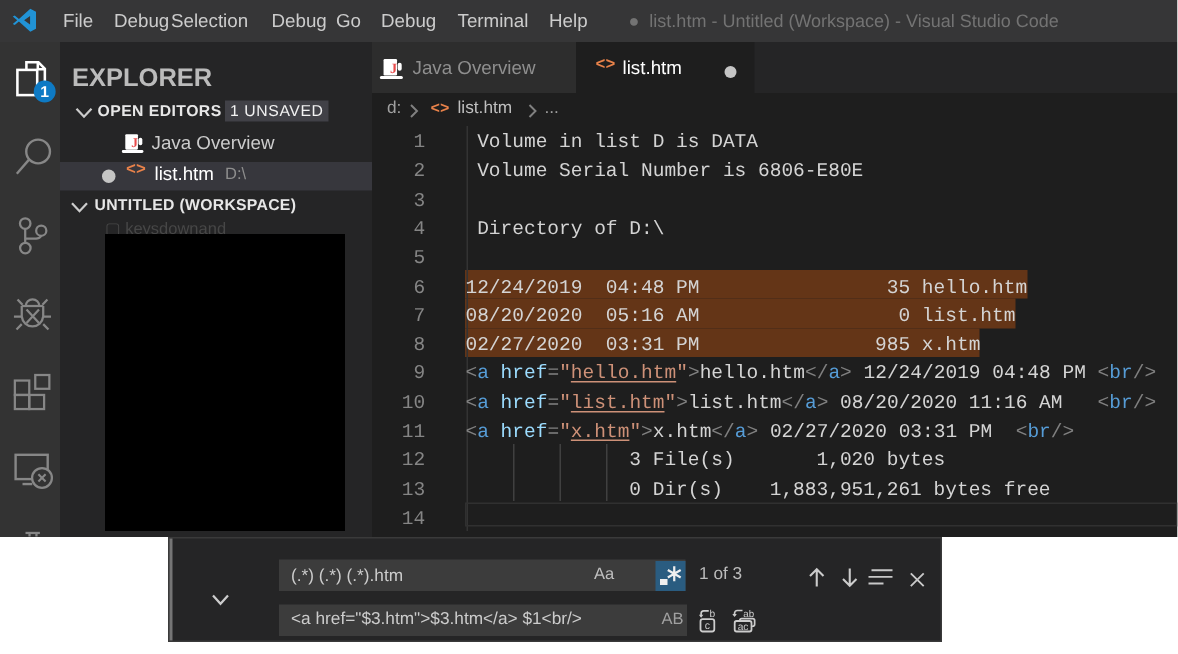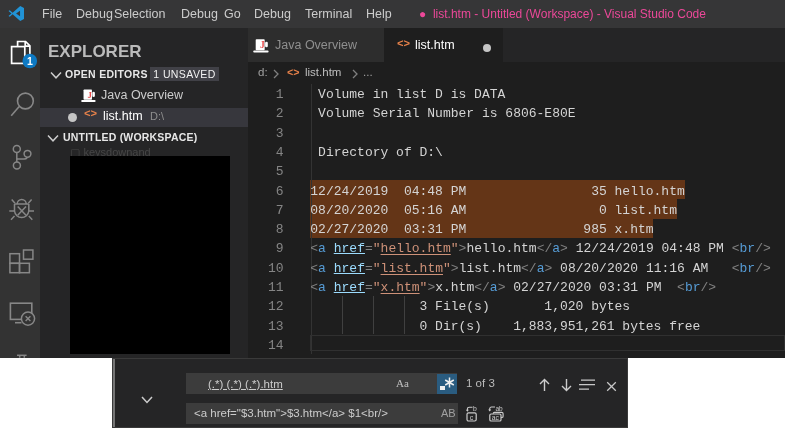--- a/index.html
+++ b/index.html
@@ -3,42 +3,42 @@
 <meta charset="utf-8">
 <style>
 * { margin:0; padding:0; box-sizing:border-box; }
 html,body { width:785px; height:436px; background:#fff; overflow:hidden; }
 body { position:relative; font-family:"Liberation Sans", sans-serif; }
 .abs { position:absolute; }
 .mono { font-family:"Liberation Mono", monospace; }
 .codeline { position:absolute; left:310.3px; font:13px/19.3px "Liberation Mono", monospace; color:#d4d4d4; white-space:pre; }
 .num { position:absolute; left:255px; width:28.5px; text-align:right; font:13px/19.3px "Liberation Mono", monospace; color:#858585; }
 .blu { color:#569cd6; }
-.lbl { color:#9cdcfe;text-decoration:underline; }
+.lbl { color:#9cdcfe; }
 .org { color:#ce9178; }
 .gry { color:#808080; }
 .u { text-decoration:underline; text-underline-offset:2px; }
 .menui { position:absolute; top:0; height:28px; line-height:28px; font-size:12.5px; color:#cccccc; }
 </style>
 </head>
 <body>
 
 <div class="abs" style="left:0;top:0;width:785px;height:28px;background:#363637;"></div>
 <svg class="abs" style="left:7.7px;top:5.3px" width="16.5" height="17" viewBox="0 0 100 100">
   <path fill="#2193d6" d="M74 4 L28 45 L11 31 L3 35 L21 50 L3 65 L11 69 L28 55 L74 96 L97 84 L97 16 Z M73 33 L73 67 L49 50 Z"></path>
 </svg>
 <span class="menui" style="left:42px">File</span>
 <span class="menui" style="left:76px">Debug</span>
 <span class="menui" style="left:114px">Selection</span>
 <span class="menui" style="left:181px">Debug</span>
 <span class="menui" style="left:224px">Go</span>
 <span class="menui" style="left:254px">Debug</span>
 <span class="menui" style="left:305px">Terminal</span>
 <span class="menui" style="left:366px">Help</span>
-<span class="abs" style="left:419px;top:0;height:28px;line-height:28px;font-size:12px;color:#ec4899;">●&nbsp; list.htm - Untitled (Workspace) - Visual Studio Code</span>
+<span class="abs" style="left:419px;top:0;height:28px;line-height:28px;font-size:12px;color:#737373;">●&nbsp; list.htm - Untitled (Workspace) - Visual Studio Code</span>
 
 <div class="abs" style="left:0;top:28px;width:40px;height:329.5px;background:#333333;"></div>
 <svg class="abs" style="left:0;top:28px" width="40" height="330" viewBox="0 0 40 330">
 
   <g stroke="#ffffff" stroke-width="1.7" fill="none">
     <path d="M17.6 18.5 v-5 h8 l4.3 4.3 v13 h-5"></path>
     <path d="M25.2 13.5 v4.7 h4.7"></path>
     <rect x="11.6" y="18.6" width="13.2" height="16.8" fill="#333333"></rect>
   </g>
   <circle cx="29.8" cy="33" r="7.3" fill="#0e7ac4"></circle>
@@ -185,22 +185,22 @@
 <div class="codeline" style="top:297.3px">              3 File(s)       1,020 bytes</div>
 <div class="codeline" style="top:316.6px">              0 Dir(s)    1,883,951,261 bytes free</div>
 
 <div class="abs" style="left:112px;top:358px;width:516px;height:70px;background:#252526;border:1px solid #3a3a3a;"></div>
 <div class="abs" style="left:112.7px;top:359px;width:2.3px;height:68px;background:#757575;"></div>
 <svg class="abs" style="left:140px;top:395px" width="14" height="10" viewBox="0 0 14 10">
     <path d="M2 2 L7 7.5 L12 2" stroke="#cccccc" stroke-width="1.5" fill="none"></path>
   </svg>
 
 <div class="abs" style="left:186px;top:372.5px;width:271px;height:21px;background:#3c3c3c;"></div>
-<span class="abs" style="left:208px;top:377.5px;font-size:11.5px;color:#cccccc;text-decoration:underline;">(.*) (.*) (.*).htm</span>
-<span class="abs" style="left:396px;top:376.5px;font-size:11px;color:#c0c0c0;font-family:Liberation Serif, serif;">Aa</span>
+<span class="abs" style="left:194px;top:377.5px;font-size:11.5px;color:#cccccc;">(.*) (.*) (.*).htm</span>
+<span class="abs" style="left:396px;top:376.5px;font-size:11px;color:#c0c0c0;">Aa</span>
 <span class="abs" style="left:416.5px;top:377px;font-size:10.5px;color:#c0c0c0;border-top:1px solid #b9b9b9;border-bottom:1px solid #b9b9b9;line-height:11px;margin-top:28px;">Abl</span>
 <div class="abs" style="left:436.5px;top:374px;width:20px;height:19.6px;background:#2a5c80;"></div>
 <div class="abs" style="left:439.5px;top:386.2px;width:5px;height:3.6px;background:#efefef;"></div>
 <svg class="abs" style="left:444px;top:376.5px" width="11" height="11" viewBox="0 0 11 11">
     <path d="M5.5 0.5 V10.5 M1.2 3 L9.8 8 M9.8 3 L1.2 8" stroke="#efefef" stroke-width="1.5" fill="none"></path>
   </svg>
 <span class="abs" style="left:466px;top:376.5px;font-size:11.5px;color:#bbbbbb;">1 of 3</span>
 <svg class="abs" style="left:538px;top:378px" width="13" height="14" viewBox="0 0 13 14">
     <path d="M6.5 13 V1.5 M2 6 L6.5 1.5 L11 6" stroke="#cccccc" stroke-width="1.4" fill="none"></path>
   </svg>

